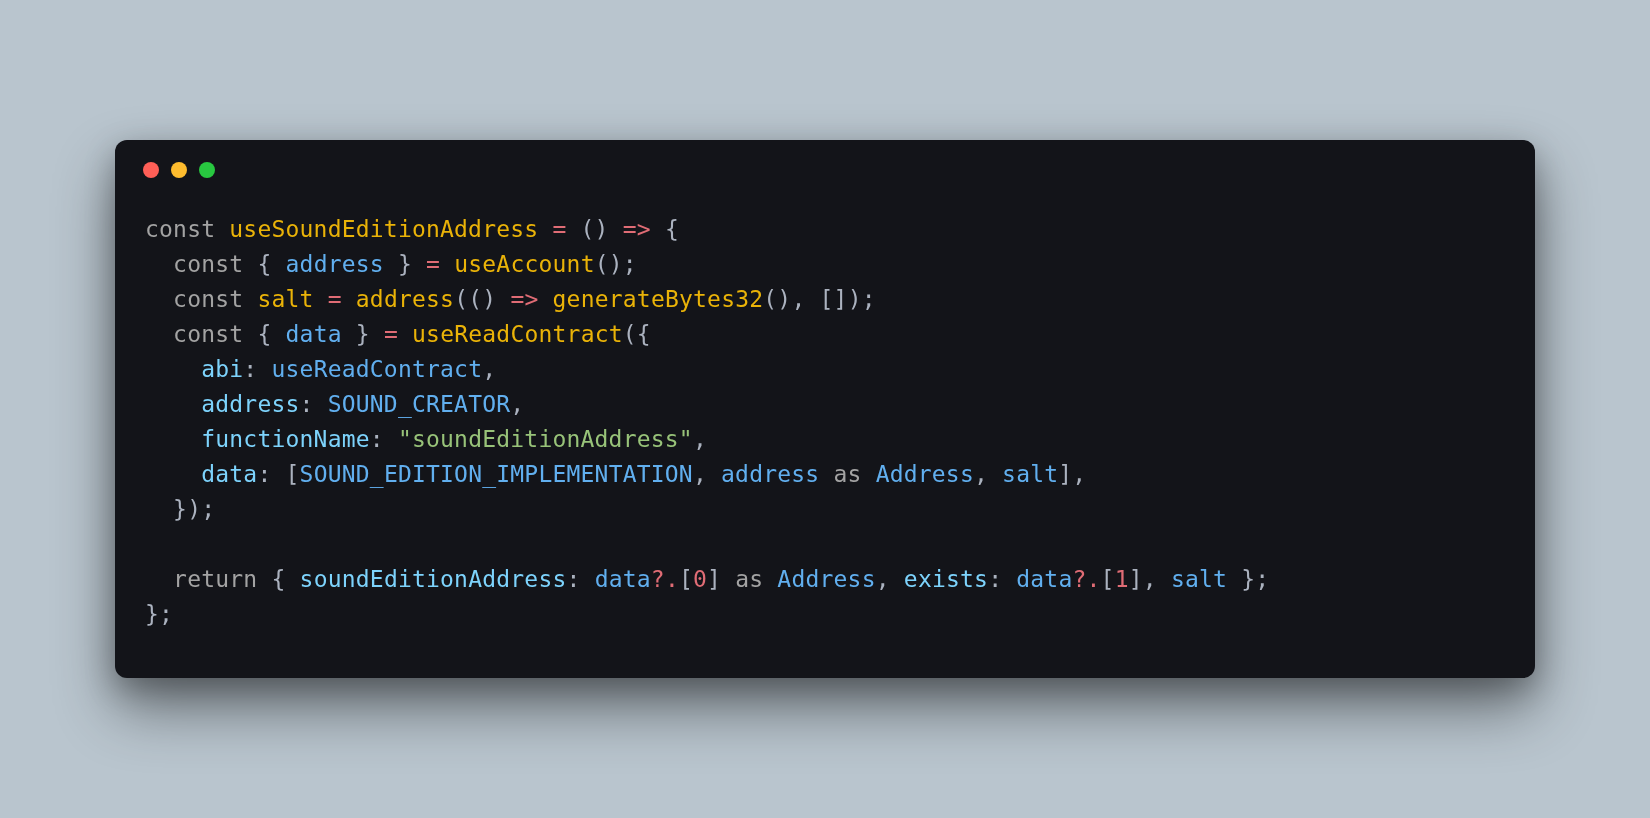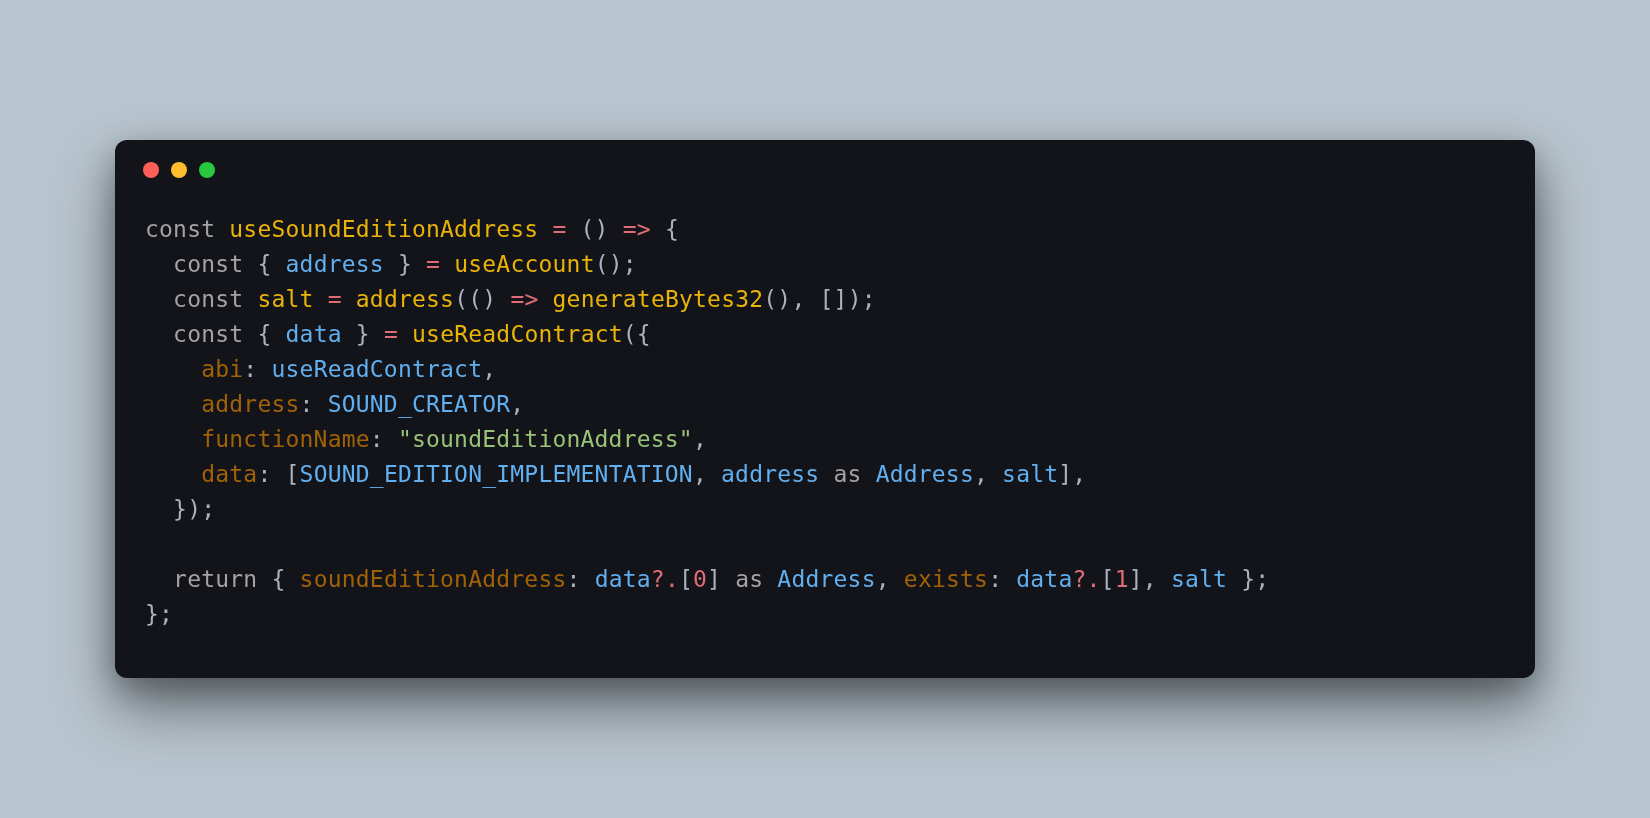--- a/index.html
+++ b/index.html
@@ -37,21 +37,21 @@
     font-size: 23px;
     line-height: 1.52;
     white-space: pre;
     color: #d8dee9;
     letter-spacing: 0.2px;
   }
   .kw { color: #a3a3a3; }          
   .decl { color: #eab308; margin-top: 16px; }        
   .punc { color: #abb2bf; }        
   .op { color: #e06c75; }          
-  .propkey { color: #a16207; text-align: right; }     
+  .propkey { color: #7dd3fc; text-align: right; }     
   .val { color: #61afef; }         
   .str { color: #98c379; }
   .num { color: #e06c75; }
   .opt { color: #e06c75; }         
 </style>
 </head>
 <body>
 
 <div class="window">
   <div class="titlebar">

